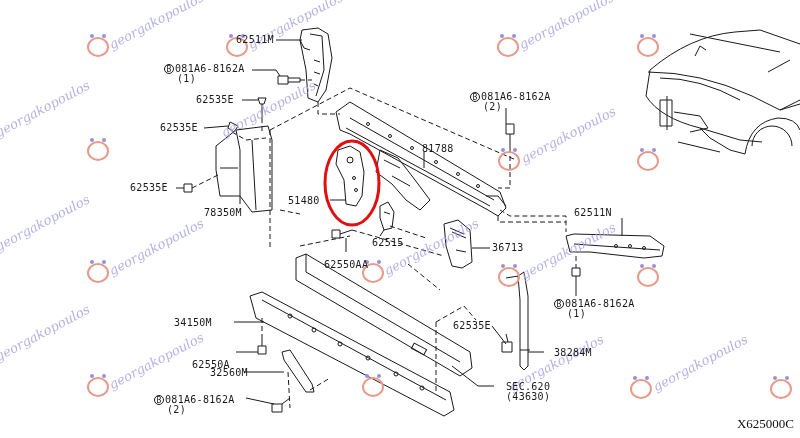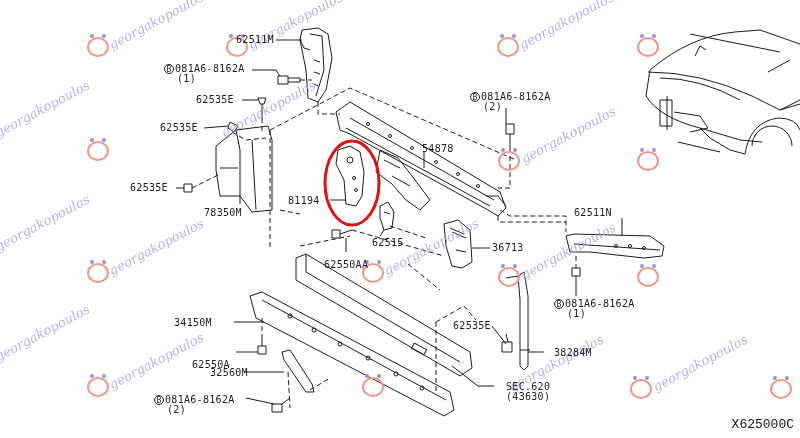--- a/index.html
+++ b/index.html
@@ -4,21 +4,21 @@
 <style>
   html, body { margin: 0; padding: 0; background: #ffffff; }
   body { width: 800px; height: 438px; overflow: hidden; position: relative; font-family: "DejaVu Sans Mono", monospace; }
   #stage { position: absolute; left: 0; top: 0; width: 800px; height: 438px; }
   svg { position: absolute; left: 0; top: 0; }
   .lbl { position: absolute; font-family: "DejaVu Sans Mono", "Liberation Mono", monospace; font-size: 10px; color: #1a1a1a; letter-spacing: 0.3px; white-space: nowrap; line-height: 10px; }
   .lbl .b { display: inline-block; width: 10px; height: 10px; border: 1px solid #1a1a1a; border-radius: 50%; font-size: 8px; line-height: 10px; text-align: center; margin-right: 1px; box-sizing: border-box; }
   .qty { display: block; padding-left: 13px; }
   .wm { position: absolute; font-family: "DejaVu Serif", serif; font-style: italic; font-size: 13px; color: #a9a4e0; opacity: 0.85; transform: rotate(-28deg); transform-origin: left center; white-space: nowrap; pointer-events: none; }
   .wm-logo { position: absolute; width: 26px; height: 26px; pointer-events: none; }
-  .code { position: absolute; right: 6px; bottom: 6px; font-family: Liberation Mono, monospace; font-size: 13px; color: #111; }
+  .code { position: absolute; right: 6px; bottom: 6px; font-family: Liberation Serif, serif; font-size: 13px; color: #111; }
 </style>
 </head>
 <body>
 
 <div id="stage">
 
   <svg width="800" height="438" viewBox="0 0 800 438">
     <g fill="none" stroke="#1a1a1a" stroke-width="1">
 
       <g>
@@ -310,22 +310,22 @@
 
   <div class="lbl" style="left:164px;top:64px">
     <span class="b">B</span><span>081A6-8162A</span>
     <span class="qty">(1)</span>
   </div>
 
   <div class="lbl" style="left:196px;top:95px">62535E</div>
   <div class="lbl" style="left:160px;top:123px">62535E</div>
   <div class="lbl" style="left:130px;top:183px">62535E</div>
   <div class="lbl" style="left:204px;top:208px">78350M</div>
-  <div class="lbl" style="left:288px;top:196px">81194</div>
-  <div class="lbl" style="left:422px;top:144px">54878</div>
+  <div class="lbl" style="left:288px;top:196px">51480</div>
+  <div class="lbl" style="left:422px;top:144px">81788</div>
 
   <div class="lbl" style="left:470px;top:92px">
     <span class="b">B</span><span>081A6-8162A</span>
     <span class="qty">(2)</span>
   </div>
 
   <div class="lbl" style="left:574px;top:208px">62511N</div>
   <div class="lbl" style="left:372px;top:238px">62515</div>
   <div class="lbl" style="left:492px;top:243px">36713</div>
   <div class="lbl" style="left:324px;top:260px">62550AA</div>

